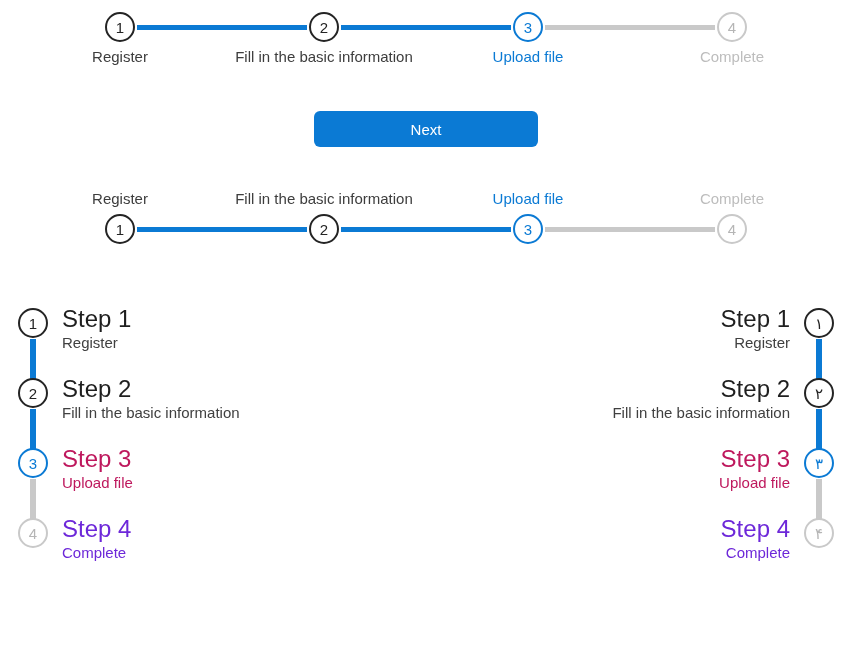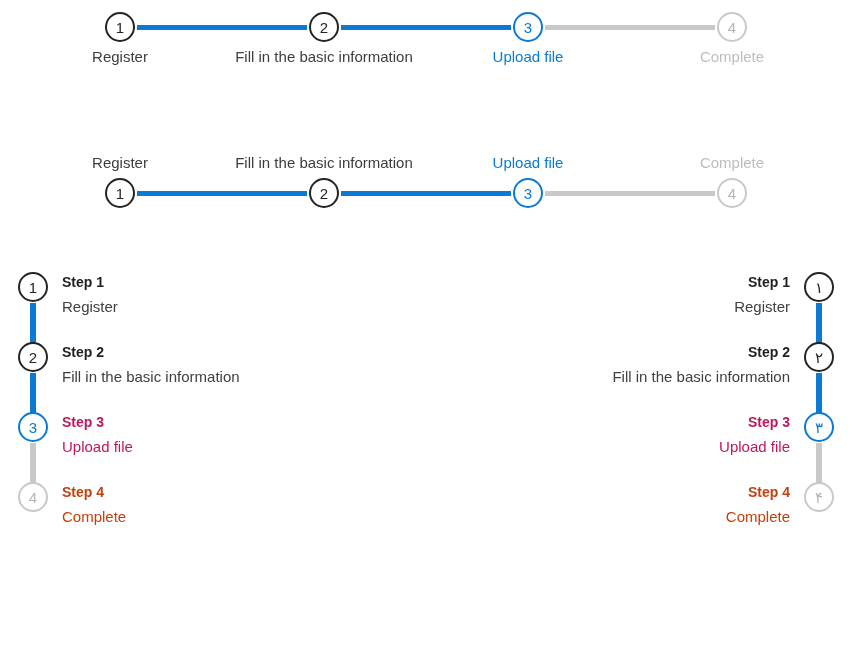--- a/index.html
+++ b/index.html
@@ -45,24 +45,24 @@
   .vstep{position:relative;display:flex;height:82px;}
   .vcol{position:relative;flex:0 0 30px;width:30px;}
   .vcol .circle{margin:0;}
   .vstep.seg-blue .vcol::after{
     content:"";position:absolute;left:12px;top:31px;width:6px;height:51px;background:#0b7ad4;
   }
   .vstep.seg-gray .vcol::after{
     content:"";position:absolute;left:12px;top:31px;width:6px;height:51px;background:#c9c9c9;
   }
   .vtext{margin-left:14px;}
-  .vtitle{font-size:14px;line-height:21px;font-weight:bold;color:#1f1f1f;white-space:nowrap;}
+  .vtitle{font-size:24px;line-height:21px;font-weight:normal;color:#1f1f1f;white-space:nowrap;}
   .vdesc{font-size:15px;line-height:20px;color:#404040;margin-top:4px;white-space:nowrap;}
   .vstep.active .vtitle,.vstep.active .vdesc{color:#be185d;}
-  .vstep.todo .vtitle,.vstep.todo .vdesc{color:#c2410c;}
+  .vstep.todo .vtitle,.vstep.todo .vdesc{color:#6d28d9;}
 
   .vstepper.rtl .vstep{flex-direction:row-reverse;text-align:right;}
   .vstepper.rtl .vtext{margin-left:0;margin-right:14px;}
 </style>
 </head>
 <body>
 
 <div class="page">
 
   <div class="hstepper">
@@ -102,20 +102,21 @@
         <div class="circle todo">
             <span>4</span>
           </div>
         <div class="hline"></div>
       </div>
       <div class="hlabel">Complete</div>
     </div>
   </div>
 
   <div class="btn-col">
+    <button class="btn">Next</button>
   </div>
 
   <div class="hstepper labels-top second">
     <div class="hstep done">
       <div class="track">
         <div class="hline"></div>
         <div class="circle done">
             <span>1</span>
           </div>
         <div class="hline blue"></div>

